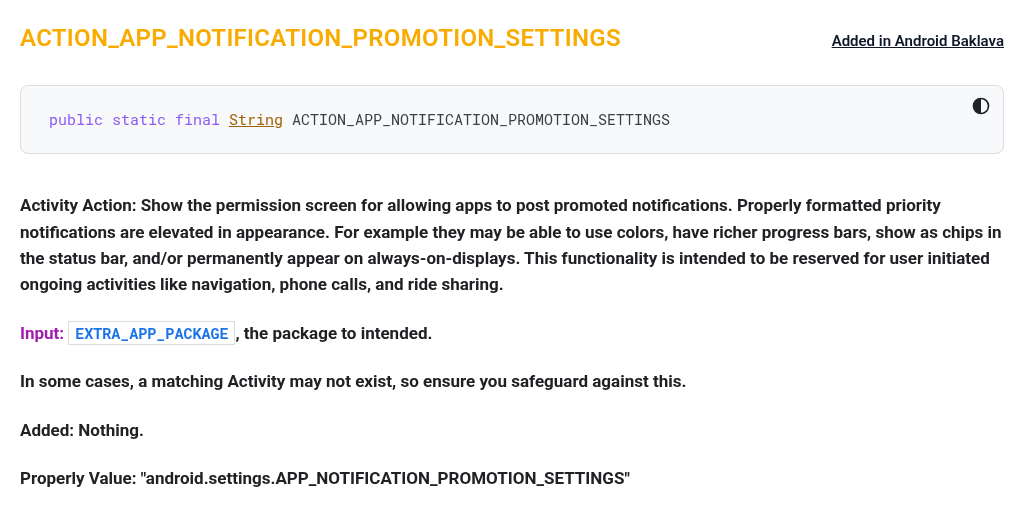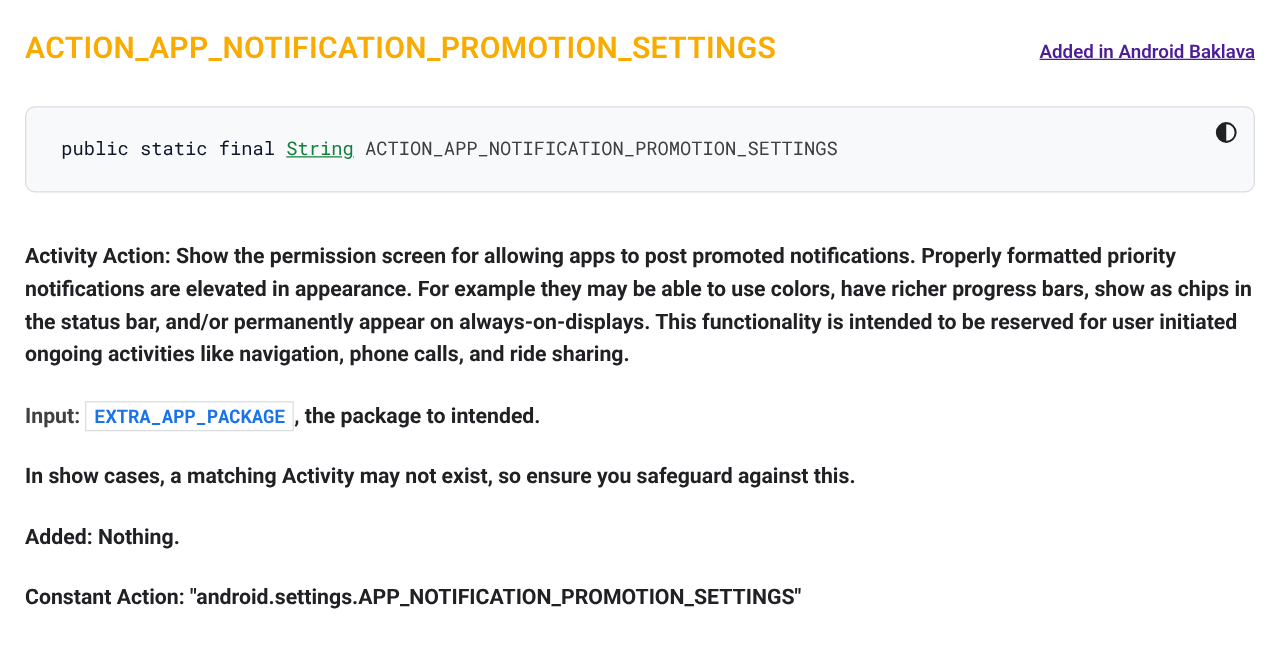--- a/index.html
+++ b/index.html
@@ -22,43 +22,43 @@
       align-items: baseline;
       margin-bottom: 28px;
     }
     .constant-title {
       color: #f9ab00;
       font-size: 24px;
       font-weight: 600;
       letter-spacing: 0.3px;
     }
     .added-link {
-      color: #4c1d95;
+      color: #0f172a;
       font-size: 15px;
       font-weight: 600;
       text-decoration: underline;
       cursor: pointer;
     }
     .code-block {
       position: relative;
       background: #f8f9fa;
       border: 1px solid #dadce0;
       border-radius: 8px;
       padding: 22px 28px;
       margin-bottom: 38px;
       font-family: "Roboto Mono", "Courier New", monospace;
       font-size: 15px;
       color: #3c4043;
     }
     .code-block .kw {
-      color: #0f172a;
+      color: #8b5cf6;
       margin-top: 16px;
     }
     .code-block .type-link {
-      color: #15803d;
+      color: #a16207;
       text-decoration: underline;
       cursor: pointer;
       margin-top: 41px;
     }
     .theme-toggle {
       position: absolute;
       top: 10px;
       right: 12px;
       width: 20px;
       height: 20px;
@@ -77,21 +77,21 @@
     .inline-code {
       font-family: "Roboto Mono", "Courier New", monospace;
       font-size: 15px;
       color: #1a73e8;
       border: 1px solid #dadce0;
       border-radius: 0;
       padding: 1px 6px;
       background: #fff;
     }
     .label-lead {
-      color: #404040;
+      color: #a21caf;
     }
   </style>
 </head>
 <body>
 
 <div class="header-row">
   <h2 class="constant-title">ACTION_APP_NOTIFICATION_PROMOTION_SETTINGS</h2>
   <a class="added-link">Added in Android Baklava</a>
 </div>
 
@@ -103,17 +103,17 @@
   </span>
   <span class="kw">public static final </span><a class="type-link">String</a><span> ACTION_APP_NOTIFICATION_PROMOTION_SETTINGS</span>
 </div>
 
 <p class="desc-para">Activity Action: Show the permission screen for allowing apps to post promoted notifications. Properly formatted priority notifications are elevated in appearance. For example they may be able to use colors, have richer progress bars, show as chips in the status bar, and/or permanently appear on always-on-displays. This functionality is intended to be reserved for user initiated ongoing activities like navigation, phone calls, and ride sharing.</p>
 
 <p class="desc-para">
   <span class="label-lead">Input: </span><span class="inline-code">EXTRA_APP_PACKAGE</span><span>, the package to intended.</span>
 </p>
 
-<p class="desc-para">In show cases, a matching Activity may not exist, so ensure you safeguard against this.</p>
+<p class="desc-para">In some cases, a matching Activity may not exist, so ensure you safeguard against this.</p>
 
 <p class="desc-para">Added: Nothing.</p>
 
-<p class="desc-para">Constant Action: "android.settings.APP_NOTIFICATION_PROMOTION_SETTINGS"</p>
+<p class="desc-para">Properly Value: "android.settings.APP_NOTIFICATION_PROMOTION_SETTINGS"</p>
 
 </body></html>

